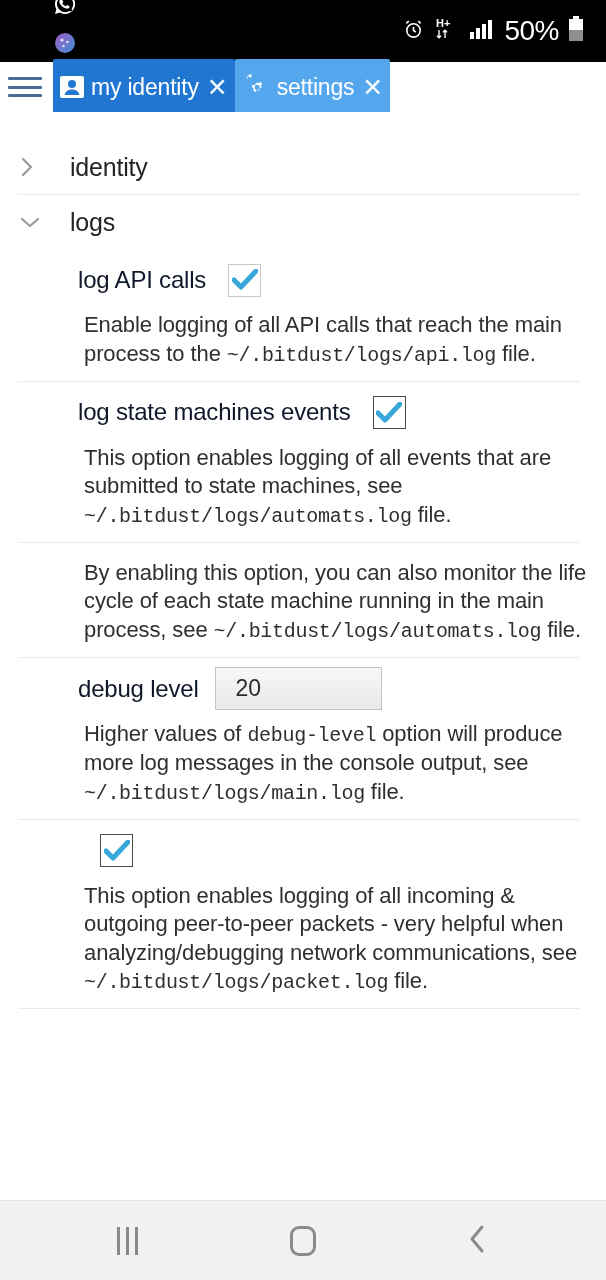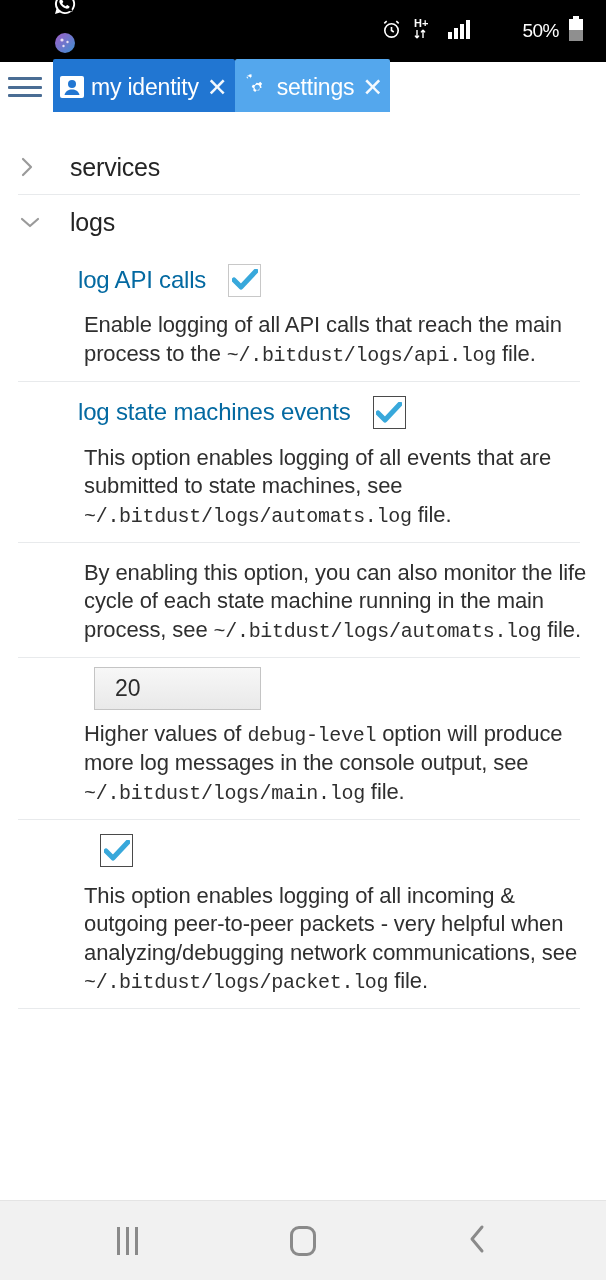--- a/index.html
+++ b/index.html
@@ -34,21 +34,21 @@
     font-size: 27px;
     letter-spacing: -0.4px;
     font-family: "Liberation Sans", sans-serif;
   }
   .sb-right {
     margin-left: auto;
     display: flex;
     align-items: center;
     gap: 9px;
   }
-  .sb-battery-text { font-size: 19px; letter-spacing: -0.5px; margin-left: 40px; }
+  .sb-battery-text { font-size: 28px; letter-spacing: -0.5px; }
   .icon-dot {
     width: 6px; height: 6px; border-radius: 50%;
     background: #b9b9b9; display:inline-block;
     margin-left: 6px;
   }
 
   
   .tabbar {
     height: 50px;
     flex: 0 0 50px;
@@ -128,21 +128,21 @@
     padding: 8px 0 10px 0;
   }
   .opt-head {
     display: flex;
     align-items: center;
     padding-left: 78px;
     min-height: 46px;
   }
   .opt-title {
     font-size: 24px;
-    color: #0369a1;
+    color: #0f172a;
     letter-spacing: -0.2px;
     line-height: 1.1;
   }
   .checkbox {
     width: 33px; height: 33px;
     border: 1px solid #c8c8c8;
     background: #ffffff;
     margin-left: 22px;
     position: relative;
     flex: 0 0 auto;
@@ -321,21 +321,21 @@
 
   <div class="content">
 
     <div style="height:26px"></div>
     <div class="group-row">
       <span class="chev">
         <svg width="18" height="26" viewBox="0 0 18 26" fill="none" stroke="#9a9a9a" stroke-width="2.2" stroke-linecap="round" stroke-linejoin="round">
             <path d="M5 5l8 8-8 8"></path>
           </svg>
       </span>
-      <span class="group-label">services</span>
+      <span class="group-label">identity</span>
     </div>
     <div class="divider"></div>
 
     <div class="group-row">
       <span class="chev">
         <svg width="24" height="20" viewBox="0 0 24 20" fill="none" stroke="#9a9a9a" stroke-width="2.2" stroke-linecap="round" stroke-linejoin="round">
             <path d="M4 7l8 7 8-7"></path>
           </svg>
       </span>
       <span class="group-label">logs</span>
@@ -373,20 +373,21 @@
 
     <div class="opt">
       <div class="opt-desc">
         <span>By enabling this option, you can also monitor the life cycle of each state machine running in the main process, see </span><span class="mono">~/.bitdust/logs/automats.log</span><span> file.</span>
       </div>
     </div>
     <div class="divider inset"></div>
 
     <div class="opt">
       <div class="opt-head">
+        <span class="opt-title">debug level</span>
         <span class="textinput">20</span>
       </div>
       <div class="opt-desc">
         <span>Higher values of </span><span class="mono">debug-level</span><span> option will produce more log messages in the console output, see </span><span class="mono">~/.bitdust/logs/main.log</span><span> file.</span>
       </div>
     </div>
     <div class="divider inset"></div>
 
     <div class="opt">
       <div class="opt-head">

